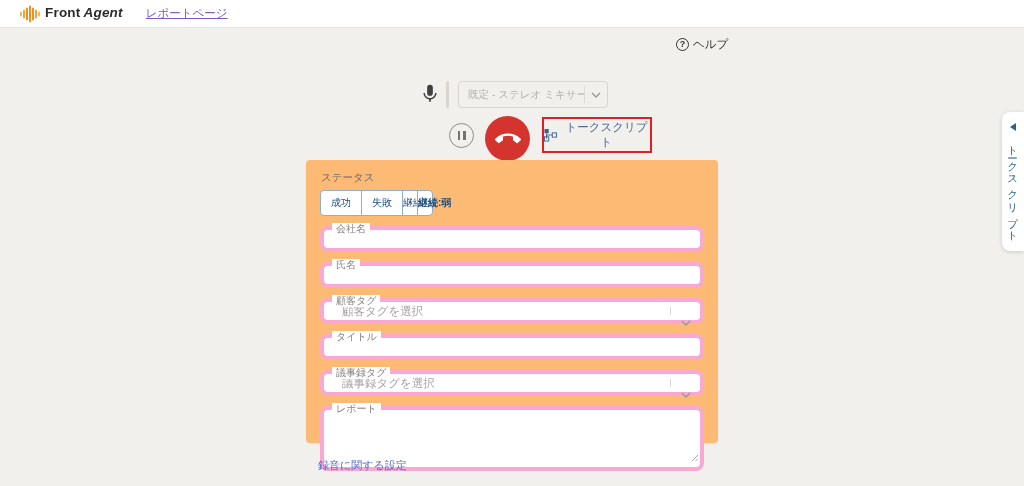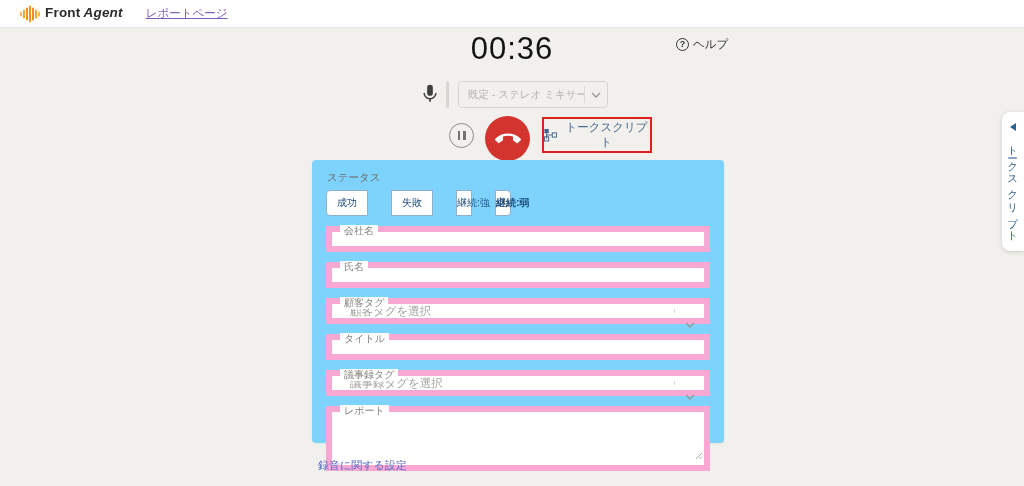--- a/index.html
+++ b/index.html
@@ -42,31 +42,31 @@
                gap:3px; cursor:pointer; }
   .pause-btn i { display:block; width:2.5px; height:9px; background:#737373; }
   .hangup-btn { position:absolute; left:179px; top:0; width:45px; height:45px; border-radius:50%;
                 background:#d3342e; border:none; display:flex; align-items:center; justify-content:center; cursor:pointer; }
   .ts-highlight { position:absolute; left:236px; top:1px; width:110px; height:36px;
                   border:2px solid #e01f1f; display:flex; align-items:center; justify-content:center; }
   .ts-btn { display:flex; align-items:center; gap:6px; background:none; border:none; cursor:pointer; }
   .ts-btn-label { font-size:11.5px; color:#47688c; }
 
   
-  .card { position:absolute; left:306px; top:132px; width:412px; height:283px; background:#7dd3fc;
-          border-radius:4px; box-shadow:0 1px 2px rgba(0,0,0,.05); padding:9px 14px 14px;margin-left:6px; }
+  .card { position:absolute; left:306px; top:132px; width:412px; height:283px; background:#fdba74;
+          border-radius:4px; box-shadow:0 1px 2px rgba(0,0,0,.05); padding:9px 14px 14px; }
   .status-label { font-size:10.5px; color:#6e6c68; margin:2px 0 5px 1px; }
-  .btn-group { display:inline-flex;gap:24px; }
+  .btn-group { display:inline-flex; }
   .tgl { border:1px solid #8fafca; background:#fff; color:#1c4d7c; font-size:10px; padding:5px 0;
          text-align:center; cursor:pointer; margin-left:-1px; white-space:nowrap; }
   .tgl:first-child { margin-left:0; border-radius:4px 0 0 4px; }
   .tgl:last-child { border-radius:0 4px 4px 0;font-weight:bold; }
   .tgl.w-lg { width:42px; } .tgl.w-sm { width:16px; }
 
-  .fld { position:relative; border:6px solid #f9a8d4; border-radius:0; height:26px; margin-top:10px; background:#fff; }
+  .fld { position:relative; border:4px solid #f9a8d4; border-radius:8px; height:26px; margin-top:10px; background:#fff; }
   .fld-label { position:absolute; top:-7px; left:8px; font-size:10px; color:#85827e; background:#fff;
                padding:0 4px; line-height:12px; }
   .fld input { width:100%; height:100%; border:none; outline:none; background:transparent;
                padding:0 10px; font-size:12px; color:#333; border-radius:4px; }
   .fld.select { cursor:pointer; display:flex; align-items:center;padding-left:8px; }
   .fld-placeholder { flex:1; font-size:11.5px; color:#a5a29d; padding-left:10px; line-height:24px; }
   .fld-divider { position:absolute; right:29px; top:5px; bottom:5px; width:1px; background:#dcd9d5; }
   .fld-chevron { position:absolute; right:9px; top:10px; }
   .fld.textarea { height:65px; }
   .fld textarea { width:100%; height:100%; border:none; outline:none; resize:none; background:transparent;
@@ -99,21 +99,20 @@
         <rect x="15" y="4.5" width="2" height="9" rx="1" fill="#f2a23a"></rect>
         <rect x="18" y="6.5" width="2" height="5" rx="1" fill="#f6b45a"></rect>
       </svg>
       <span class="brand-text"><span>Front</span><span class="agent">Agent</span></span>
     </div>
     <a class="nav-link">レポートページ</a>
   </div>
 
   <div class="main">
 
-    <div class="timer">00:36</div>
 
     <div class="help">
       <span class="help-circle">?</span>
       <span>ヘルプ</span>
     </div>
 
     <div class="mic-row">
       <svg class="mic-icon" width="22" height="27" viewBox="0 0 24 24">
         <path fill="#3f3f3f" d="M12 14.5a3.1 3.1 0 0 0 3.1-3.1V5.6a3.1 3.1 0 1 0-6.2 0v5.8A3.1 3.1 0 0 0 12 14.5z"></path>
         <path fill="#3f3f3f" d="M17.6 11.4a5.6 5.6 0 0 1-11.2 0H4.8a7.2 7.2 0 0 0 6.3 7.1V21h1.8v-2.5a7.2 7.2 0 0 0 6.3-7.1h-1.6z"></path>

